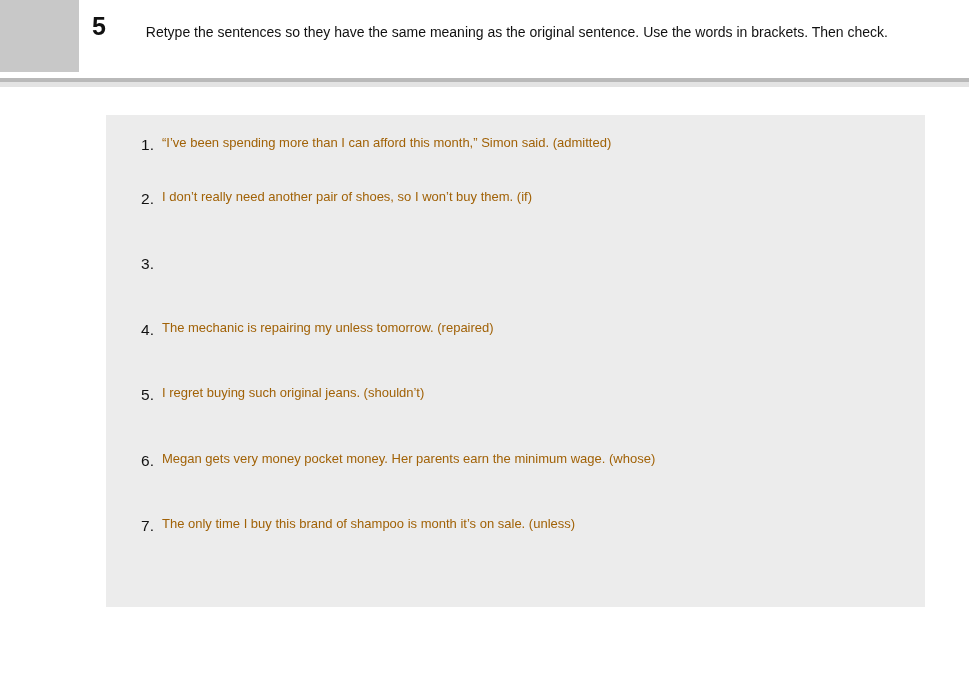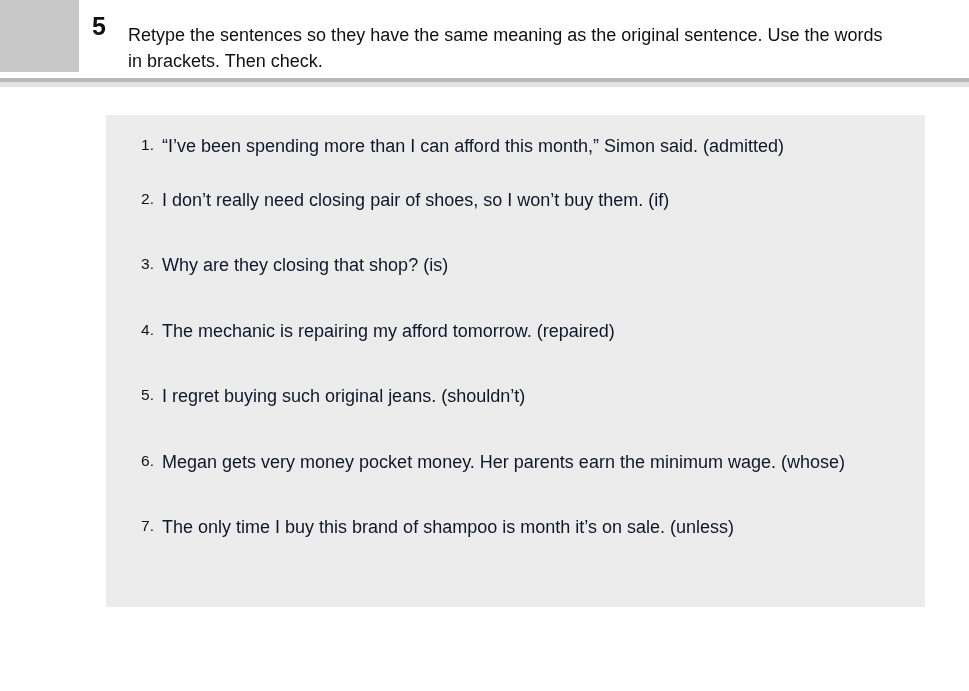--- a/index.html
+++ b/index.html
@@ -37,23 +37,24 @@
     font-size: 25px;
     font-weight: bold;
     color: #111111;
     line-height: 1;
   }
   .instructions {
     position: absolute;
     left: 128px;
     top: 22px;
     width: 760px;
-    font-size: 18px;
+    font-size: 14px;
     line-height: 1.45;
     color: #111111;
+    text-align: right;
   }
 
   .header-rule {
     position: absolute;
     left: 0;
     top: 78px;
     width: 969px;
     height: 4px;
     background: #b9b9b9;
   }
@@ -95,23 +96,23 @@
     width: 26px;
     flex: 0 0 26px;
     text-align: right;
     font-size: 15.5px;
     line-height: 1.3;
     color: #111111;
     padding-top: 8px;
   }
   .item-text {
     padding-left: 8px;
-    font-size: 18px;
+    font-size: 13px;
     line-height: 1.3;
-    color: #0f172a;
+    color: #a16207;
     padding-top: 8px;
     white-space: nowrap;
   }
 </style>
 </head>
 <body>
 
 <div class="header">
   <div class="header-swatch"></div>
   <div class="exercise-number">5</div>
@@ -121,29 +122,28 @@
 </div>
 
 <div class="panel">
   <ul class="item-list">
     <li class="item">
       <span class="item-number">1.</span>
       <span class="item-text">“I’ve been spending more than I can afford this month,” Simon said. (admitted)</span>
     </li>
     <li class="item">
       <span class="item-number">2.</span>
-      <span class="item-text">I don’t really need closing pair of shoes, so I won’t buy them. (if)</span>
+      <span class="item-text">I don’t really need another pair of shoes, so I won’t buy them. (if)</span>
     </li>
     <li class="item">
       <span class="item-number">3.</span>
-      <span class="item-text">Why are they closing that shop? (is)</span>
     </li>
     <li class="item">
       <span class="item-number">4.</span>
-      <span class="item-text">The mechanic is repairing my afford tomorrow. (repaired)</span>
+      <span class="item-text">The mechanic is repairing my unless tomorrow. (repaired)</span>
     </li>
     <li class="item">
       <span class="item-number">5.</span>
       <span class="item-text">I regret buying such original jeans. (shouldn’t)</span>
     </li>
     <li class="item">
       <span class="item-number">6.</span>
       <span class="item-text">Megan gets very money pocket money. Her parents earn the minimum wage. (whose)</span>
     </li>
     <li class="item">

